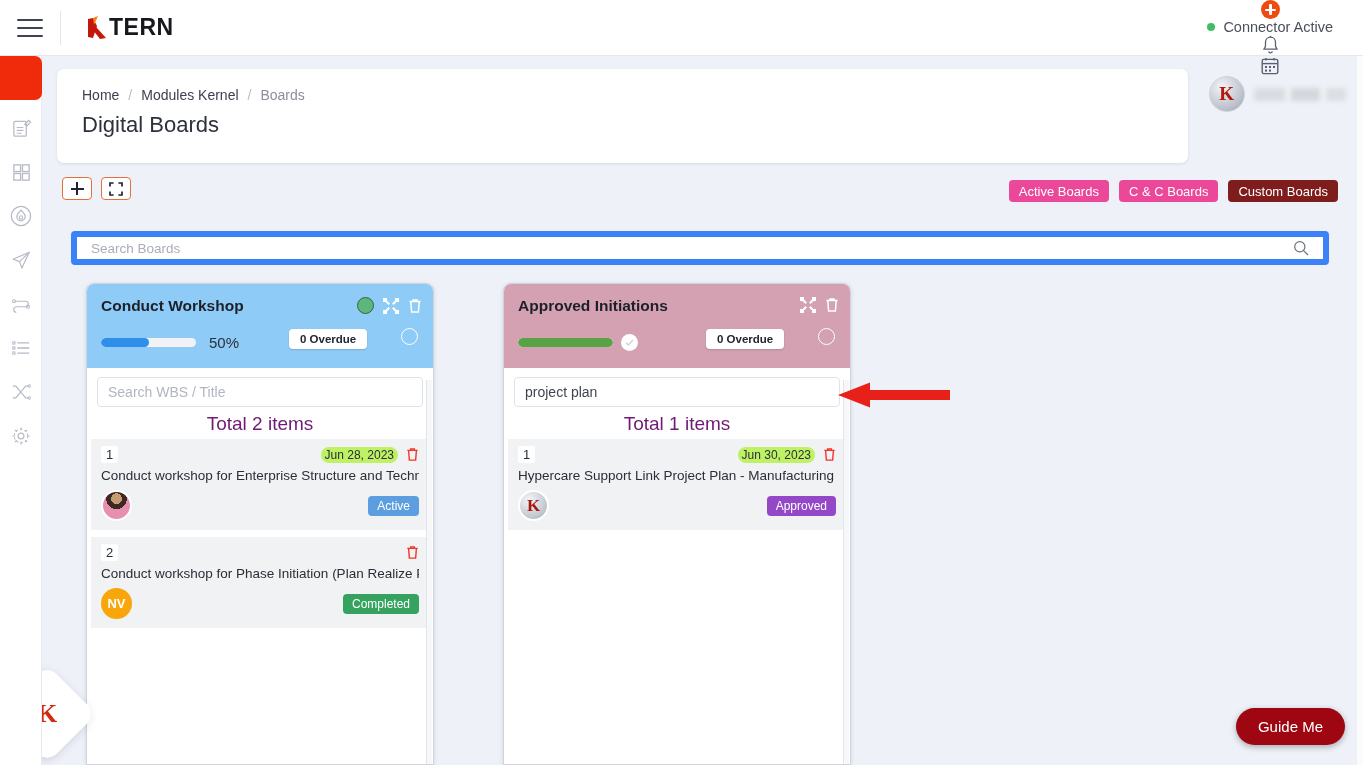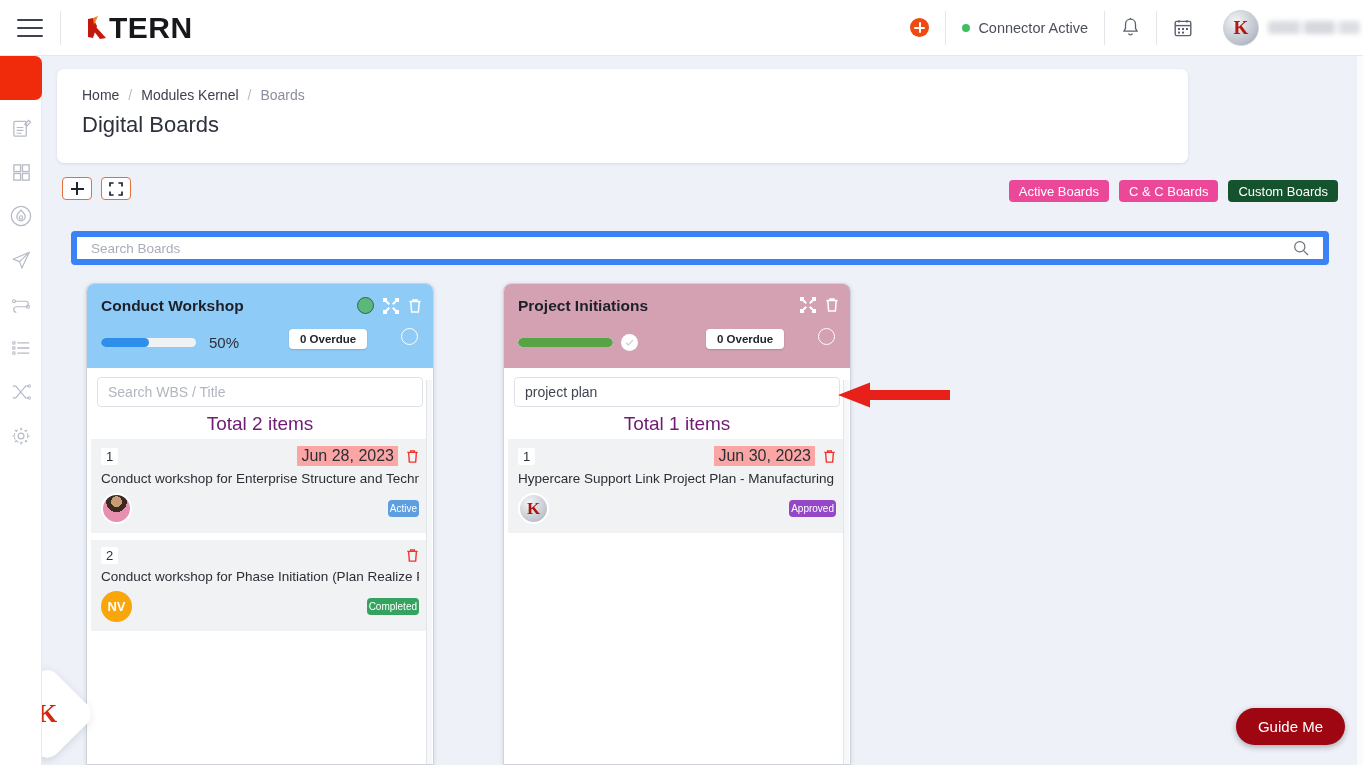--- a/index.html
+++ b/index.html
@@ -20,26 +20,26 @@
   .hamburger {
     width: 26px; height: 18px; margin-left: 17px; margin-right: 17px;
     display: flex; flex-direction: column; justify-content: space-between;
     cursor: pointer;
   }
   .hamburger span { display: block; height: 2px; background: #3f4350; border-radius: 2px; }
   .vdiv { width: 1px; height: 34px; background: #e3e5ea; }
   .brand { margin-left: 23px; display: flex; align-items: center; }
   .brand-k { width: 26px; height: 28px; position: relative; }
   .brand-txt {
-    font-size: 30px; font-weight: 700; letter-spacing: .5px;
+    font-size: 23px; font-weight: 700; letter-spacing: .5px;
     color: #17181c; line-height: 1; margin-left: -1px;
   }
   .topright {
     margin-left: auto; display: flex; align-items: center; height: 100%;
-    padding-right: 3px; gap: 0;
+    padding-right: 14px; gap: 0; flex-direction: column;
   }
   .tr-item { display: flex; align-items: center; padding: 0 16px; }
   .plus-circle {
     width: 19px; height: 19px; border-radius: 50%; background: #ef4a10;
     position: relative; cursor: pointer;
   }
   .plus-circle::before, .plus-circle::after {
     content: ""; position: absolute; background: #fff; border-radius: 1px;
   }
   .plus-circle::before { left: 4px; right: 4px; top: 8.5px; height: 2.5px; }
@@ -109,21 +109,21 @@
   .sq-btn .plus::after { top: 0; bottom: 0; left: 5.5px; width: 2px; }
 
   .tool-right {
     position: absolute; right: 25px; top: 180px; display: flex; gap: 10px; align-items: center;
   }
   .pill {
     height: 22px; border-radius: 4px; padding: 0 10px; font-size: 13px;
     display: flex; align-items: center; cursor: pointer; white-space: nowrap;
   }
   .pill.light { background: #ec4899; color: #ffffff; }
-  .pill.dark { background: #14532d; color: #ffffff; text-align: right; }
+  .pill.dark { background: #7f1d1d; color: #ffffff; text-align: right; }
 
   
   .search-boards {
     position: absolute; left: 71px; top: 231px; width: 1258px; height: 34px;
     background: #fff; border: 6px solid #3b82f6; border-radius: 4px;
     display: flex; align-items: center;
   }
   .search-boards input {
     flex: 1; border: 0; outline: none; font-size: 13.5px; color: #3b3f4b;
     padding: 0 14px; background: transparent;
@@ -186,35 +186,35 @@
     text-align: center; font-size: 19px; color: #701a75; padding: 6px 0 4px;
   }
   .list { position: relative; height: 332px; overflow: hidden; }
   .card-item {
     background: #f1f2f3; margin: 0 4px 7px 4px; padding: 7px 10px 9px 10px;
     position: relative;
   }
   .ci-top { display: flex; align-items: center; justify-content: space-between; }
   .ci-num { font-size: 13px; color: #2c2f38; background: #fff; padding: 1px 5px; border-radius: 2px; }
   .ci-right { display: flex; align-items: center; gap: 8px; }
-  .ci-date { font-size: 16px; color: #2c2f38; background: #fca5a5; padding: 1px 4px; border-radius: 0; }
+  .ci-date { font-size: 12px; color: #2c2f38; background: #bef264; padding: 1px 4px; border-radius: 8px; }
   .ci-title { font-size: 13.5px; color: #2b2e37; margin-top: 5px; white-space: nowrap; overflow: hidden; }
   .ci-bot { display: flex; align-items: center; justify-content: space-between; margin-top: 7px; }
   .ci-avatar { width: 31px; height: 31px; border-radius: 50%; overflow: hidden; position: relative; border: 2px solid #fff; }
   .av-photo { background: radial-gradient(circle at 50% 25%, #c79c74 0 22%, #3c2a22 22% 42%, #e78fae 42% 100%); }
   .av-nv { background: #f9a60b; display: flex; align-items: center; justify-content: center; border: none; }
   .av-nv span { color: #fff; font-size: 13px; font-weight: 700; }
   .av-k {
     background: radial-gradient(circle at 35% 30%, #f4f5f7 0%, #c0c5ce 70%, #9aa0ad 100%);
   }
   .av-k span {
     position: absolute; left: 50%; top: 50%; transform: translate(-50%,-50%);
     font-size: 17px; font-weight: 800; color: #a8170e; font-family: "Liberation Serif", serif;
   }
-  .badge { font-size: 10px; color: #fff; border-radius: 4px; padding: 3px 2px; }
+  .badge { font-size: 12px; color: #fff; border-radius: 4px; padding: 3px 9px; }
   .bscroll {
     position: absolute; right: 1px; top: 96px; width: 6px; height: 386px;
     background: #f6f7f8; border-left: 1px solid #e3e5ea;
   }
 
   
   .arrow { position: absolute; left: 838px; top: 381px; width: 112px; height: 28px; }
 
   
   .diamond {
@@ -474,21 +474,21 @@
           </span>
           <span class="badge" id="b1i2badge" style="background: rgb(53, 163, 95);">Completed</span>
         </div>
       </div>
     </div>
     <div class="bscroll"></div>
   </div>
 
   <div class="board board-2">
     <div class="bhead" id="b2head" style="background: rgb(211, 161, 177);">
-      <div class="btitle">Project Initiations</div>
+      <div class="btitle">Approved Initiations</div>
       <div class="bhead-icons">
         <span class="ico-btn">
           <svg width="16" height="16" viewBox="0 0 16 16">
             <path d="M1.2 1.2l5 5M14.8 1.2l-5 5M1.2 14.8l5-5M14.8 14.8l-5-5" stroke="#fff" stroke-width="2.1"></path>
             <rect x="0" y="0" width="4" height="4" fill="#fff"></rect>
             <rect x="12" y="0" width="4" height="4" fill="#fff"></rect>
             <rect x="0" y="12" width="4" height="4" fill="#fff"></rect>
             <rect x="12" y="12" width="4" height="4" fill="#fff"></rect>
           </svg>
         </span>

